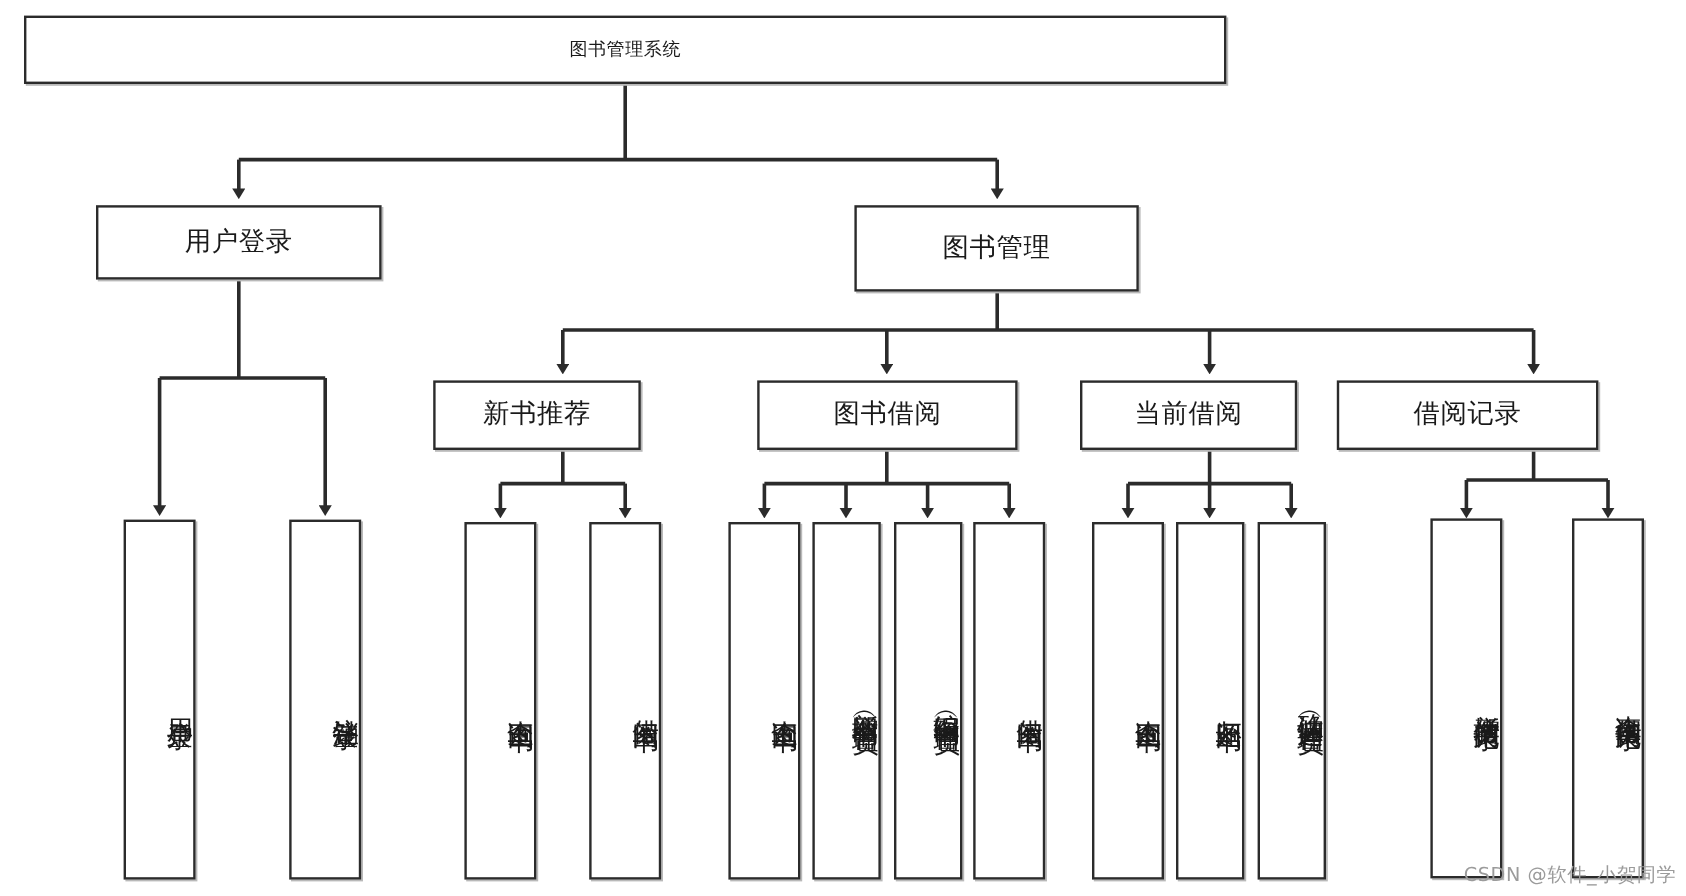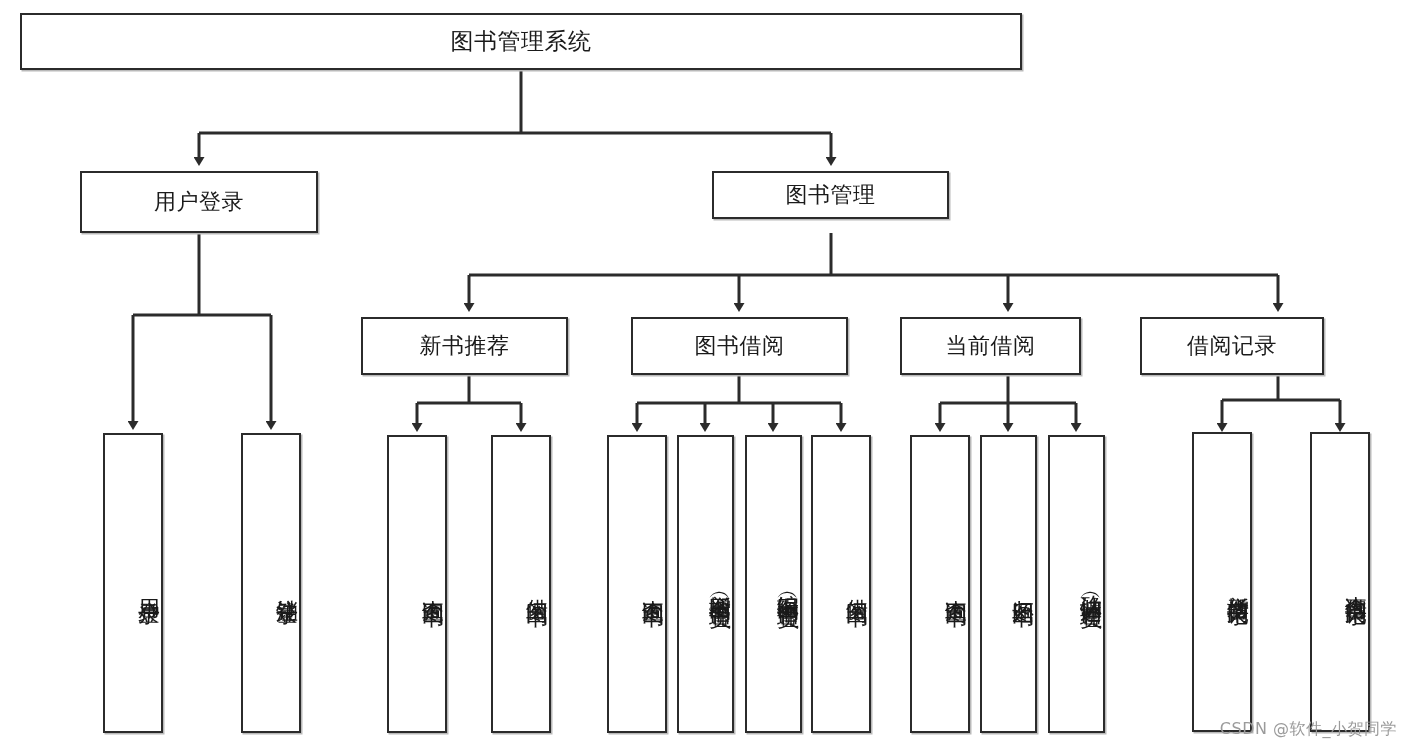--- a/index.html
+++ b/index.html
@@ -51,21 +51,21 @@
     padding-top: 4px;
     align-items: flex-start;
     justify-content: center;
   }
   .node.vert .vlabel {
     writing-mode: vertical-rl;
     text-orientation: upright;
     white-space: nowrap;
   }
   .node.root {
-    font-size: 23px;
+    font-size: 15px;
   }
   #watermark {
     position: absolute;
     right: 8px;
     bottom: 7px;
     font-size: 16px;
     color: #9b9b9b;
     letter-spacing: 0.5px;
     white-space: nowrap;
     user-select: none;
@@ -127,34 +127,34 @@
     </g>
   </svg>
 
   <div class="node horiz root" style="left:20px; top:13px; width:1002px; height:57px;">
     <span>图书管理系统</span>
   </div>
 
   <div class="node horiz" style="left:80px; top:171px; width:238px; height:62px;">
     <span>用户登录</span>
   </div>
-  <div class="node horiz" style="left:712px; top:171px; width:237px; height:48px;">
+  <div class="node horiz" style="left:712px; top:171px; width:237px; height:72px;">
     <span>图书管理</span>
   </div>
 
-  <div class="node horiz" style="left:361px; top:317px; width:207px; height:58px;">
+  <div class="node horiz" style="left:361px; top:317px; width:173px; height:58px;">
     <span>新书推荐</span>
   </div>
   <div class="node horiz" style="left:631px; top:317px; width:217px; height:58px;">
     <span>图书借阅</span>
   </div>
   <div class="node horiz" style="left:900px; top:317px; width:181px; height:58px;">
     <span>当前借阅</span>
   </div>
-  <div class="node horiz" style="left:1140px; top:317px; width:184px; height:58px;">
+  <div class="node horiz" style="left:1114px; top:317px; width:218px; height:58px;">
     <span>借阅记录</span>
   </div>
 
   <div class="node vert" style="left:103px; top:433px; width:60px; height:300px;">
     <span class="vlabel">用户登录</span>
   </div>
   <div class="node vert" style="left:241px; top:433px; width:60px; height:300px;">
     <span class="vlabel">注销登录</span>
   </div>
 

